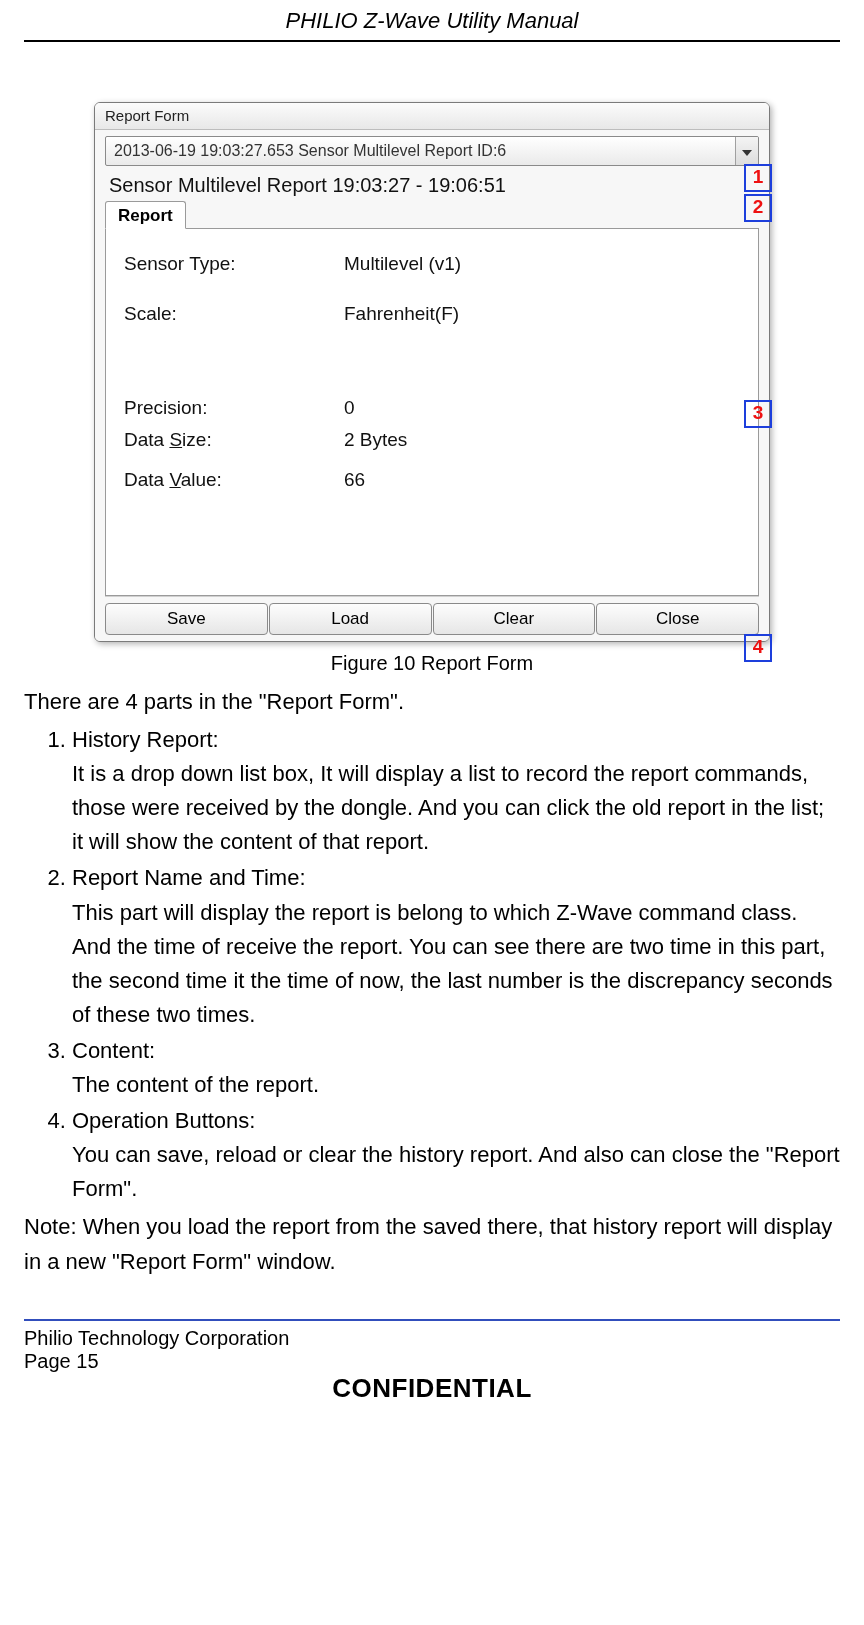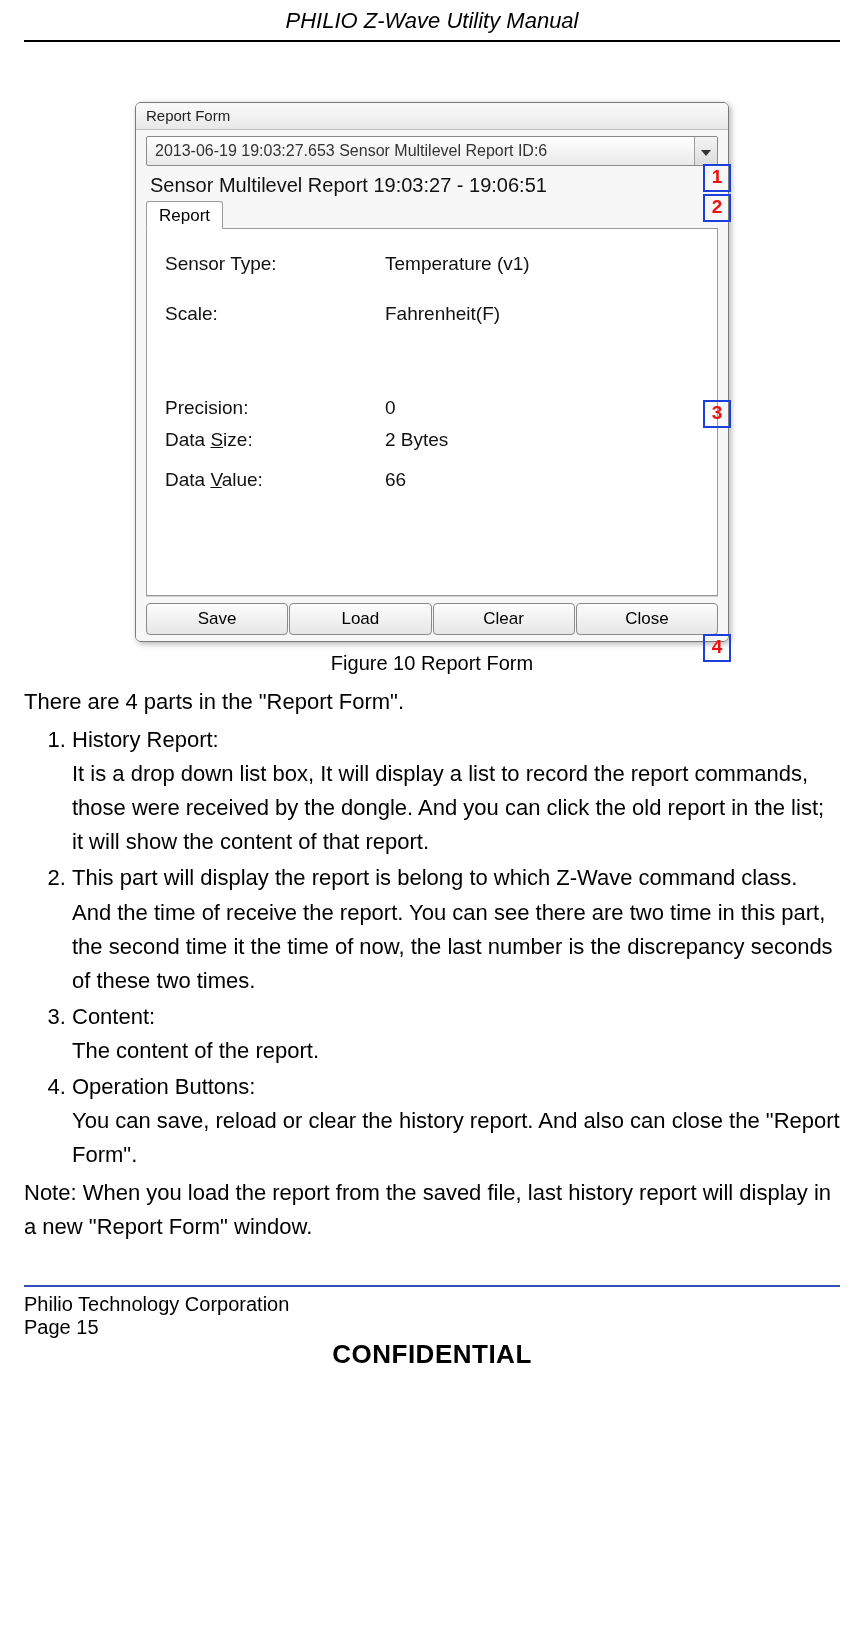--- a/index.html
+++ b/index.html
@@ -23,21 +23,21 @@
     font-style: italic;
   }
   hr.rule {
     border: 0;
     border-top: 2px solid #000;
     margin: 0 0 12px 0;
   }
 
   
   .win-wrap {
-    width: 594px;
+    width: 676px;
     margin: 60px auto 10px auto;
     position: relative;
   }
   .win {
     border: 1px solid #7a7a7a;
     border-radius: 6px;
     background: linear-gradient(#fdfdfd, #f2f2f2);
     box-shadow: 2px 2px 6px rgba(0,0,0,.3);
     overflow: hidden;
   }
@@ -91,20 +91,21 @@
     display: inline-block;
     background: #fff;
     border: 1px solid #9a9a9a;
     border-bottom: 1px solid #fff;
     padding: 4px 12px 2px 12px;
     font-size: 17px;
     position: relative;
     z-index: 2;
     border-top-left-radius: 3px;
     border-top-right-radius: 3px;
+    font-weight: bold;
   }
   .tabpane {
     border: 1px solid #9a9a9a;
     background: #fff;
     margin-top: -1px;
     padding: 14px 18px 8px 18px;
     height: 368px;
     box-sizing: border-box;
   }
   .field {
@@ -214,21 +215,21 @@
                 </svg>
             </span>
           </span>
         </div>
         <div class="report-title">Sensor Multilevel Report  19:03:27 - 19:06:51</div>
         <div class="tabset">
           <span class="tab">Report</span>
           <div class="tabpane">
             <div class="field">
               <span class="lbl">Sensor Type:</span>
-              <span>Temperature (v1)</span>
+              <span>Multilevel (v1)</span>
             </div>
             <div class="field">
               <span class="lbl">Scale:</span>
               <span>Fahrenheit(F)</span>
             </div>
             <div style="height:34px"></div>
             <div class="field" style="margin-bottom:4px">
               <span class="lbl">Precision:</span>
               <span>0</span>
             </div>
@@ -260,32 +261,33 @@
   <div class="fig-caption">Figure 10 Report Form</div>
 
   <div class="body">
     <div>There are 4 parts in the "Report Form".</div>
     <ol>
       <li>
         <span class="item-title">History Report:</span>
         <span class="item-body">It is a drop down list box, It will display a list to record the report commands, those were received by the dongle. And you can click the old report in the list; it will show the content of that report.</span>
       </li>
       <li>
+        <span class="item-title">Report Name and Time:</span>
         <span class="item-body">This part will display the report is belong to which Z-Wave command class. And the time of receive the report. You can see there are two time in this part, the second time it the time of now, the last number is the discrepancy seconds of these two times.</span>
       </li>
       <li>
         <span class="item-title">Content:</span>
         <span class="item-body">The content of the report.</span>
       </li>
       <li>
         <span class="item-title">Operation Buttons:</span>
         <span class="item-body">You can save, reload or clear the history report. And also can close the "Report Form".</span>
       </li>
     </ol>
-    <div class="note">Note: When you load the report from the saved file, last history report will display in a new "Report Form" window.</div>
+    <div class="note">Note: When you load the report from the saved there, that history report will display in a new "Report Form" window.</div>
   </div>
 
   <hr class="footrule">
   <div class="footrow">
     <span>Philio Technology Corporation</span>
     <span>Page 15</span>
   </div>
   <div class="confidential">CONFIDENTIAL</div>
 </div>
 

